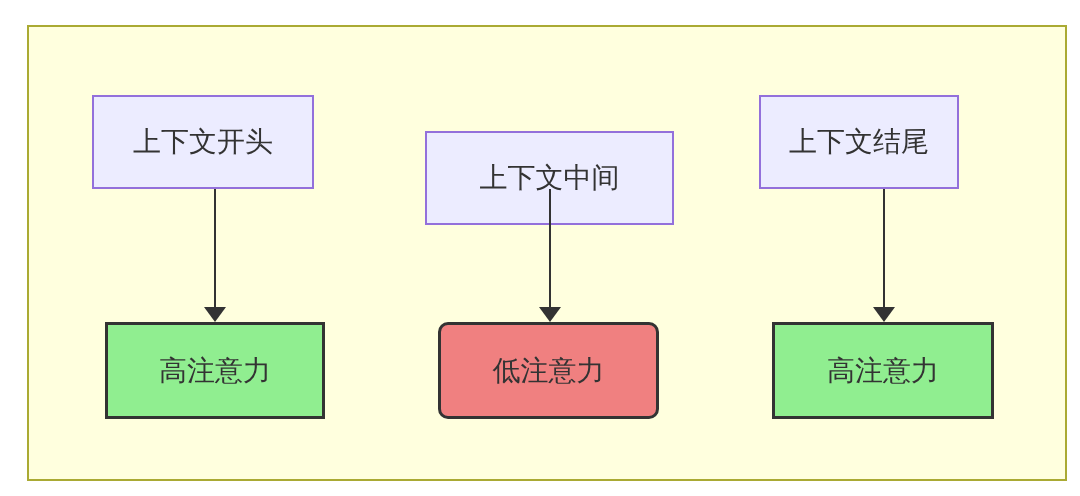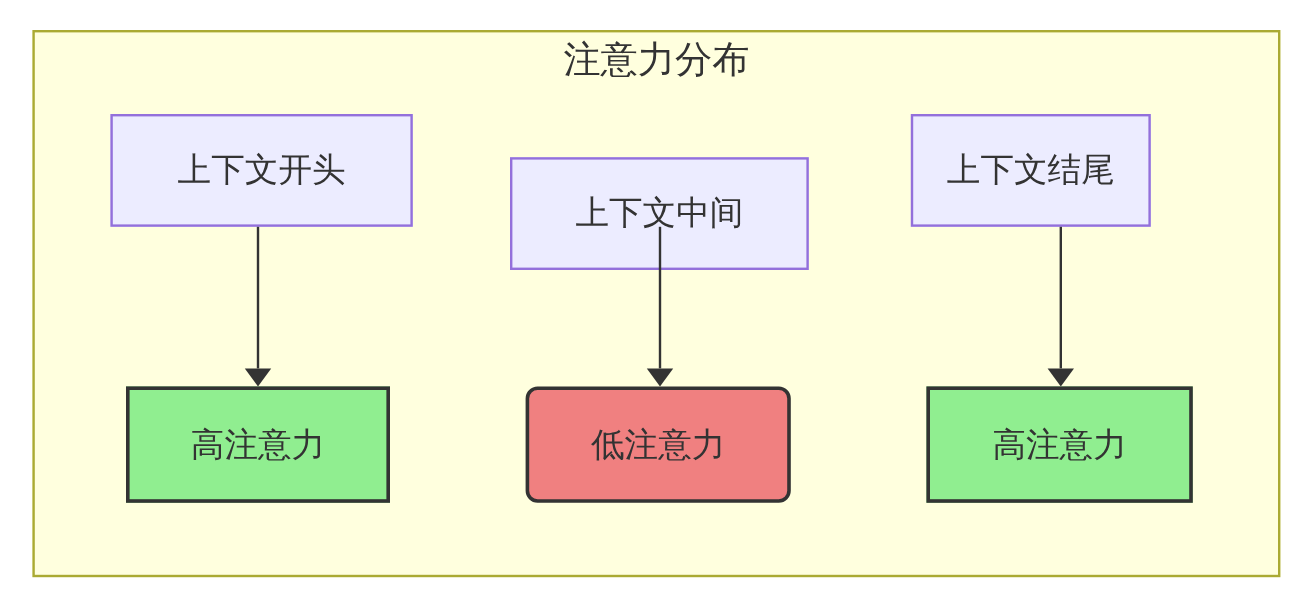--- a/index.html
+++ b/index.html
@@ -76,23 +76,22 @@
     border-right: 11px solid transparent;
     border-top: 15px solid #333333;
   }
 </style>
 </head>
 <body>
 
 <div class="page">
   <div class="subgraph" style="background-color: rgb(255, 255, 222); border-color: rgb(170, 170, 51);">
 
-    <div class="sg-title">注意力分布</div>
 
-    <div class="node node-top" style="left: 63px; width: 252px; background-color: rgb(236, 236, 255); border-color: rgb(147, 112, 219);">
+    <div class="node node-top" style="left: 63px; width: 222px; background-color: rgb(236, 236, 255); border-color: rgb(147, 112, 219);">
       <span>上下文开头</span>
     </div>
 
     <div class="node node-top" style="left: 396px; width: 249px; background-color: rgb(236, 236, 255); border-color: rgb(147, 112, 219); margin-top: 36px;">
       <span>上下文中间</span>
     </div>
 
     <div class="node node-top" style="left: 730px; width: 200px; background-color: rgb(236, 236, 255); border-color: rgb(147, 112, 219);">
       <span>上下文结尾</span>
     </div>

